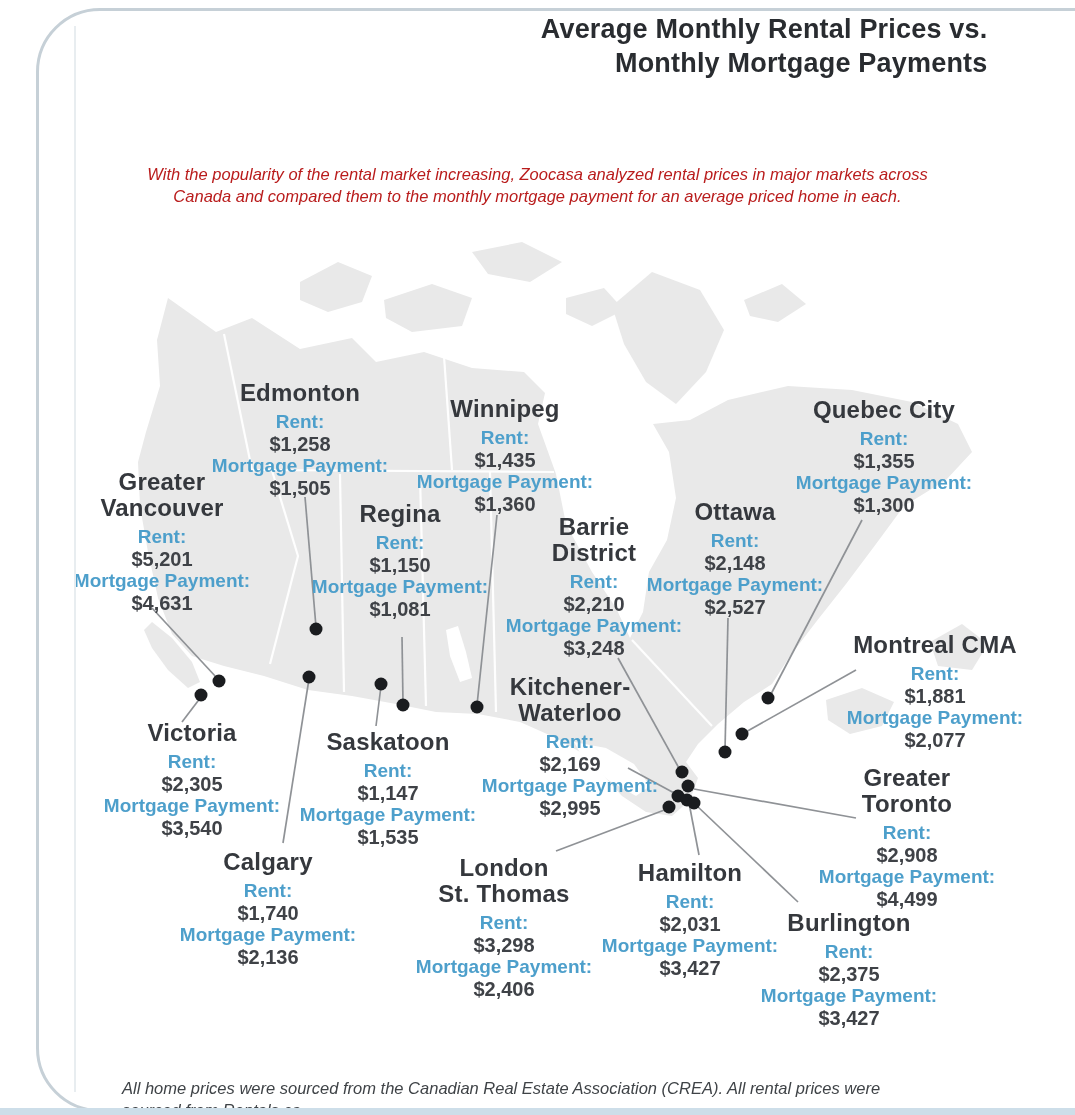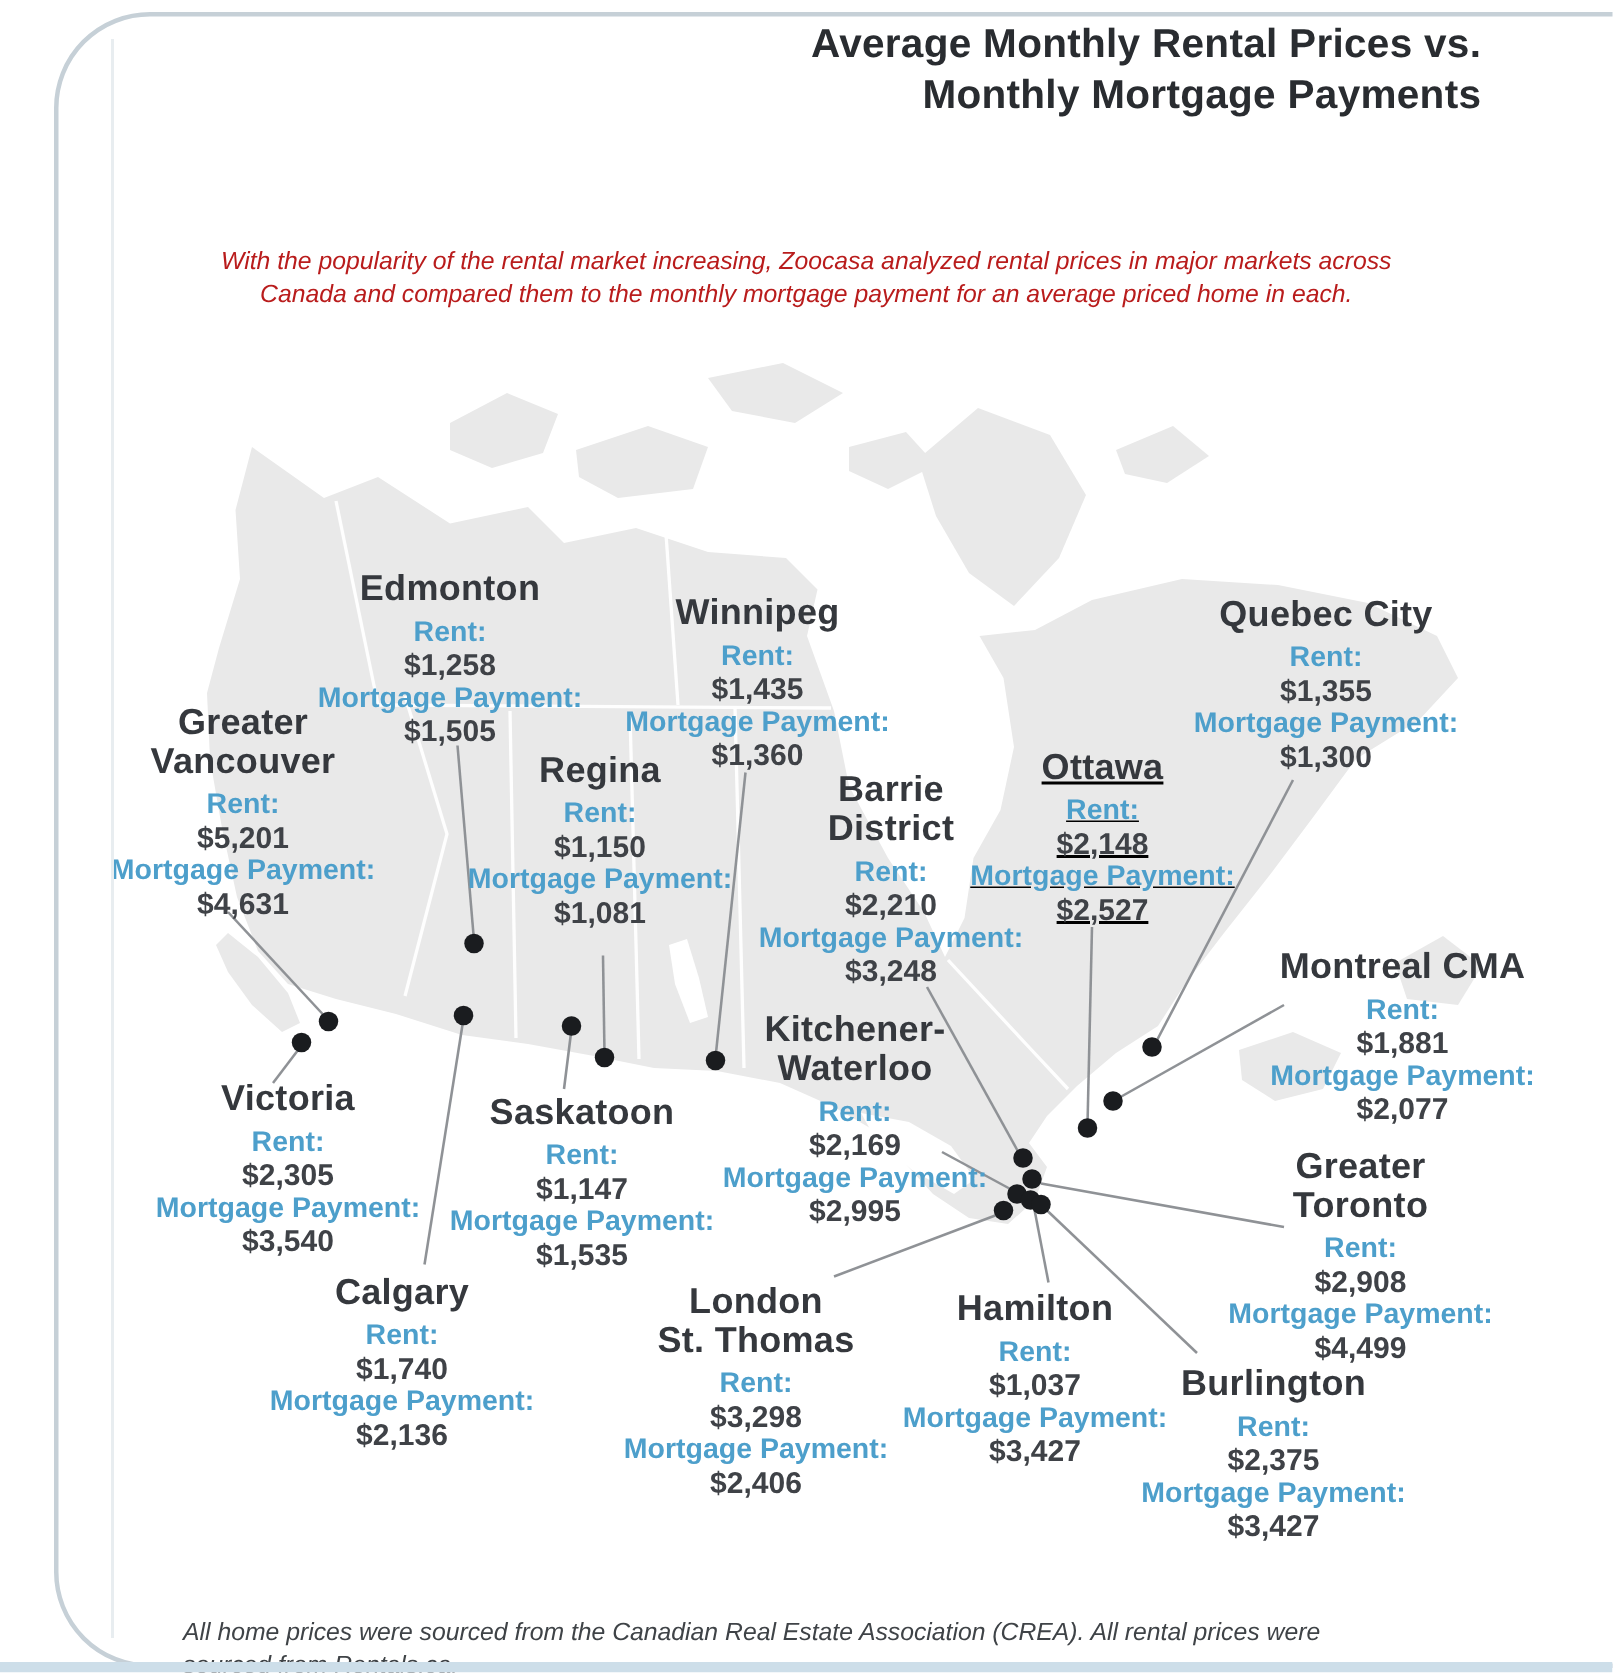--- a/index.html
+++ b/index.html
@@ -191,21 +191,21 @@
     <div class="row-value" data-name="mortgage-payment-value">$1,081</div>
   </div>
       <div class="city" data-name="city-label-block" style="left: 594px; top: 514px;">
     <div class="city-name" data-name="city-name">Barrie
 District</div>
     <div class="row-label" data-name="rent-label">Rent:</div>
     <div class="row-value" data-name="rent-value">$2,210</div>
     <div class="row-label" data-name="mortgage-payment-label">Mortgage Payment:</div>
     <div class="row-value" data-name="mortgage-payment-value">$3,248</div>
   </div>
-      <div class="city" data-name="city-label-block" style="left: 735px; top: 499px; text-decoration: underline;">
+      <div class="city" data-name="city-label-block" style="left: 735px; top: 499px;">
     <div class="city-name" data-name="city-name">Ottawa</div>
     <div class="row-label" data-name="rent-label">Rent:</div>
     <div class="row-value" data-name="rent-value">$2,148</div>
     <div class="row-label" data-name="mortgage-payment-label">Mortgage Payment:</div>
     <div class="row-value" data-name="mortgage-payment-value">$2,527</div>
   </div>
       <div class="city" data-name="city-label-block" style="left: 935px; top: 632px;">
     <div class="city-name" data-name="city-name">Montreal CMA</div>
     <div class="row-label" data-name="rent-label">Rent:</div>
     <div class="row-value" data-name="rent-value">$1,881</div>
@@ -253,21 +253,21 @@
     <div class="city-name" data-name="city-name">London
 St. Thomas</div>
     <div class="row-label" data-name="rent-label">Rent:</div>
     <div class="row-value" data-name="rent-value">$3,298</div>
     <div class="row-label" data-name="mortgage-payment-label">Mortgage Payment:</div>
     <div class="row-value" data-name="mortgage-payment-value">$2,406</div>
   </div>
       <div class="city" data-name="city-label-block" style="left: 690px; top: 860px;">
     <div class="city-name" data-name="city-name">Hamilton</div>
     <div class="row-label" data-name="rent-label">Rent:</div>
-    <div class="row-value" data-name="rent-value">$1,037</div>
+    <div class="row-value" data-name="rent-value">$2,031</div>
     <div class="row-label" data-name="mortgage-payment-label">Mortgage Payment:</div>
     <div class="row-value" data-name="mortgage-payment-value">$3,427</div>
   </div>
       <div class="city" data-name="city-label-block" style="left: 849px; top: 910px;">
     <div class="city-name" data-name="city-name">Burlington</div>
     <div class="row-label" data-name="rent-label">Rent:</div>
     <div class="row-value" data-name="rent-value">$2,375</div>
     <div class="row-label" data-name="mortgage-payment-label">Mortgage Payment:</div>
     <div class="row-value" data-name="mortgage-payment-value">$3,427</div>
   </div>

